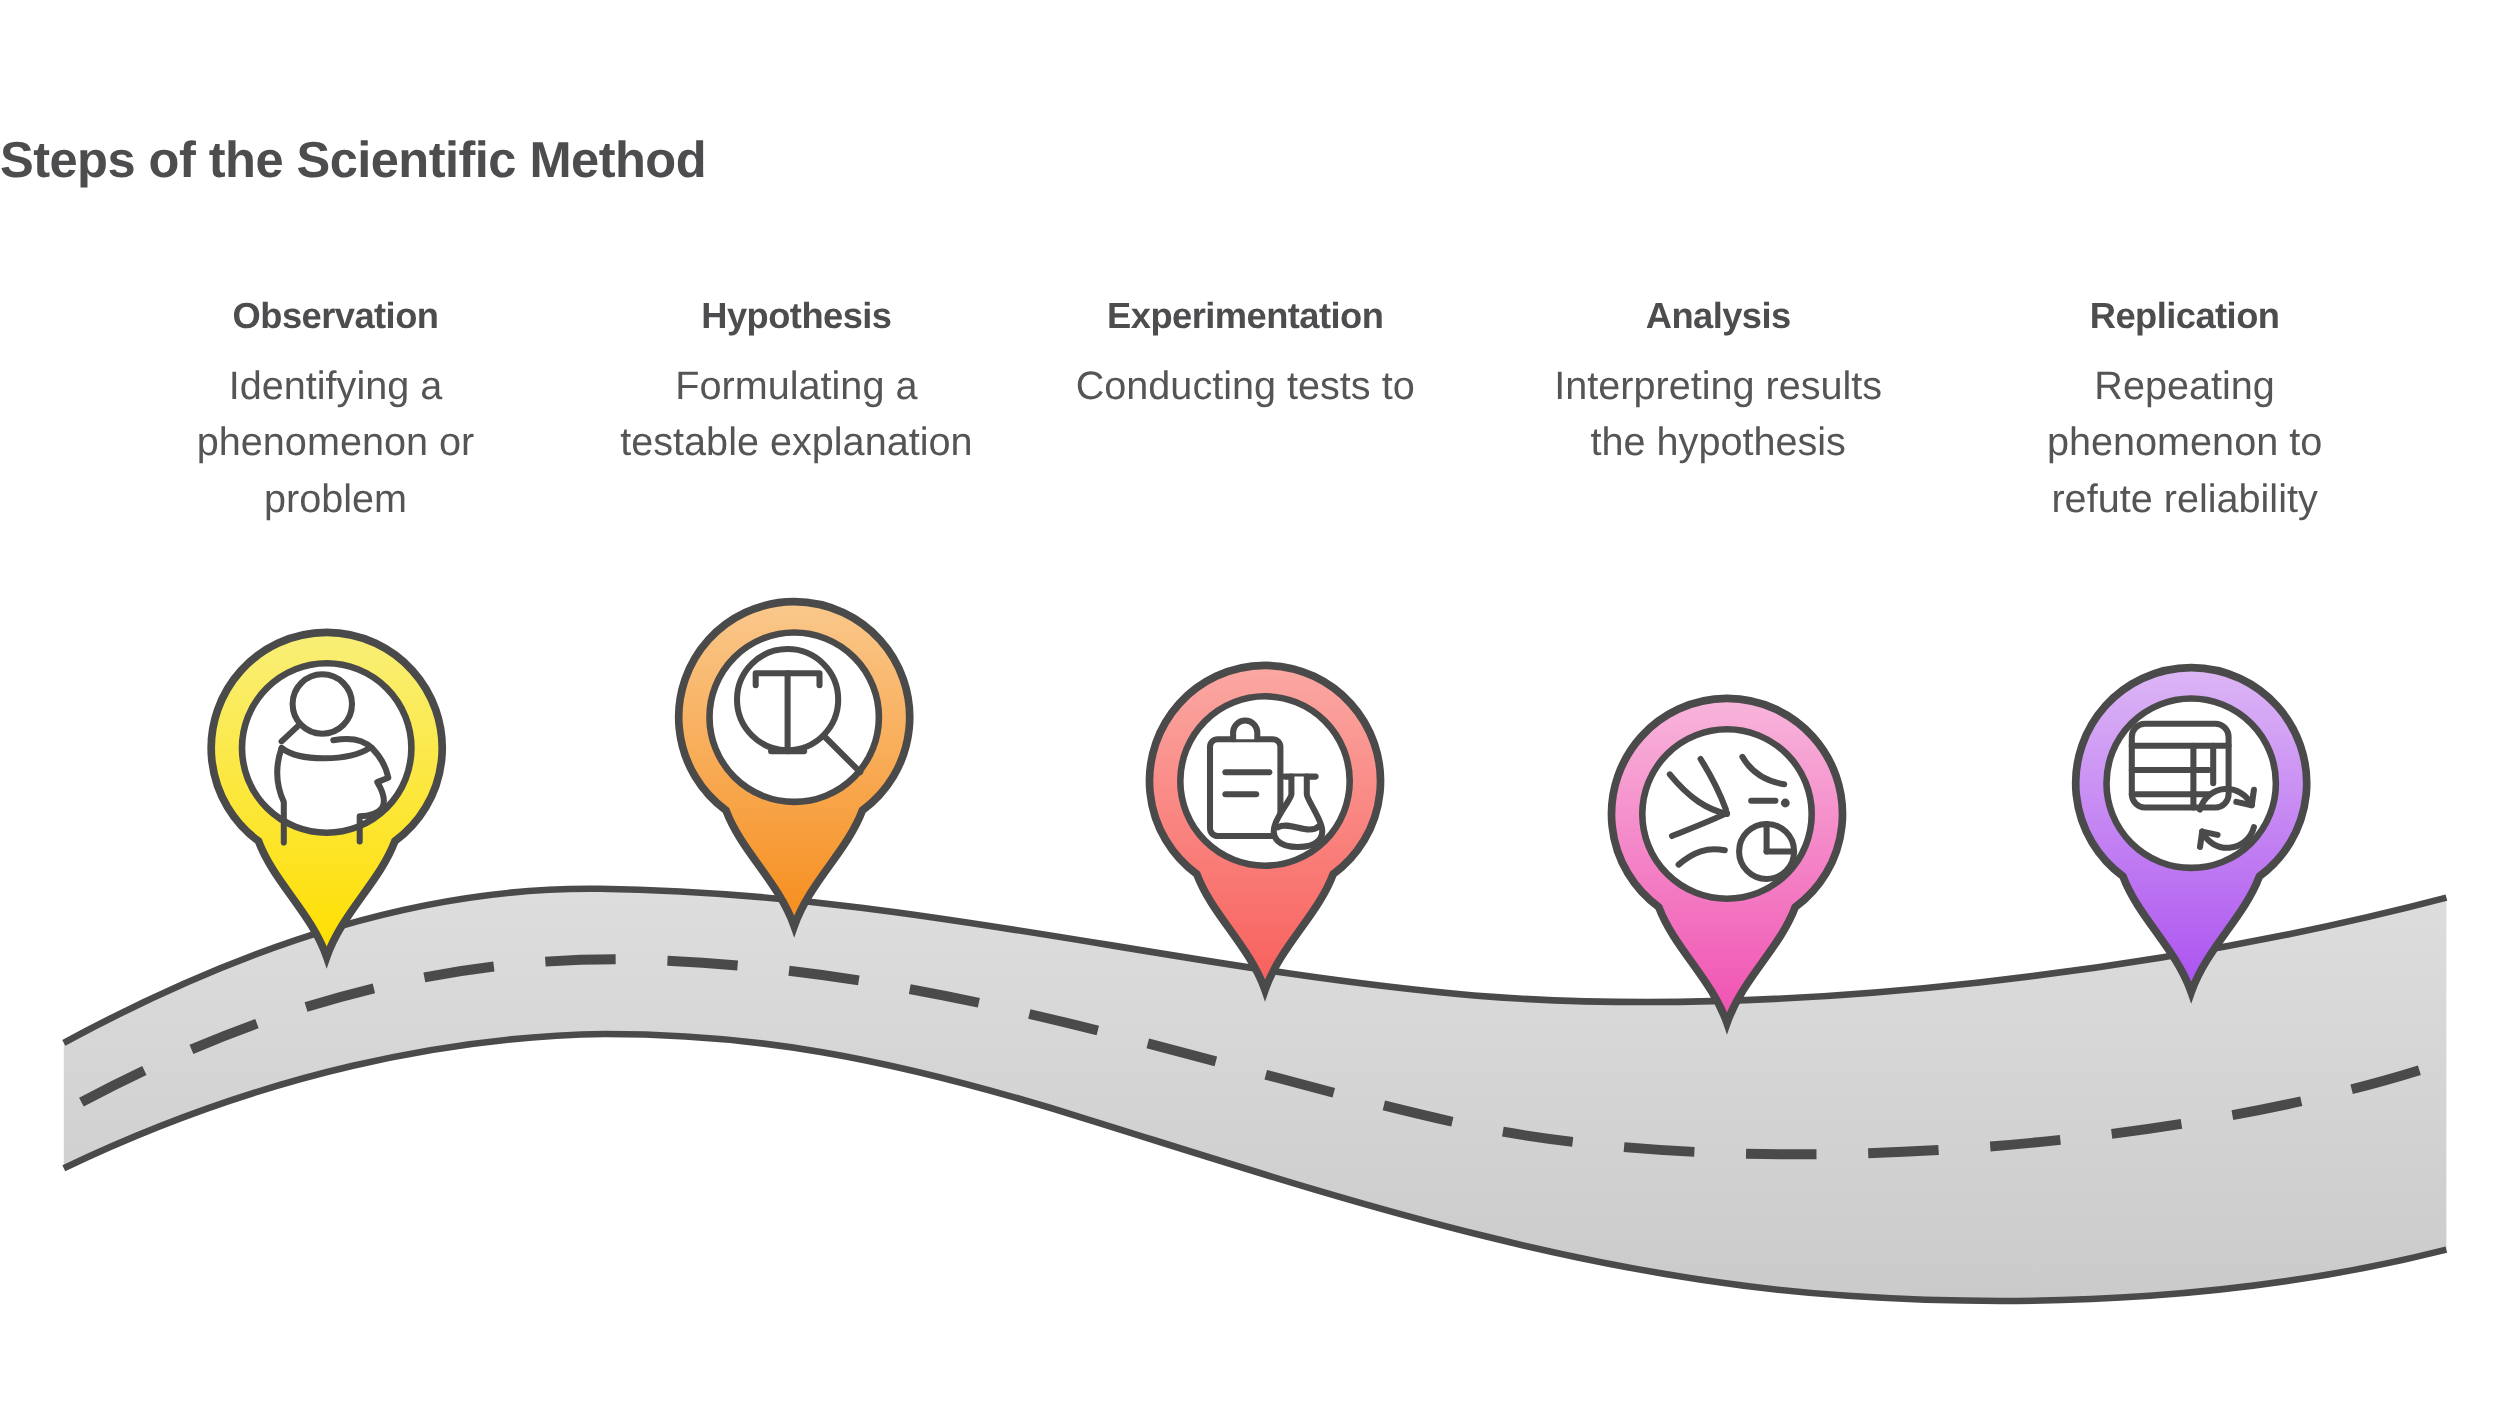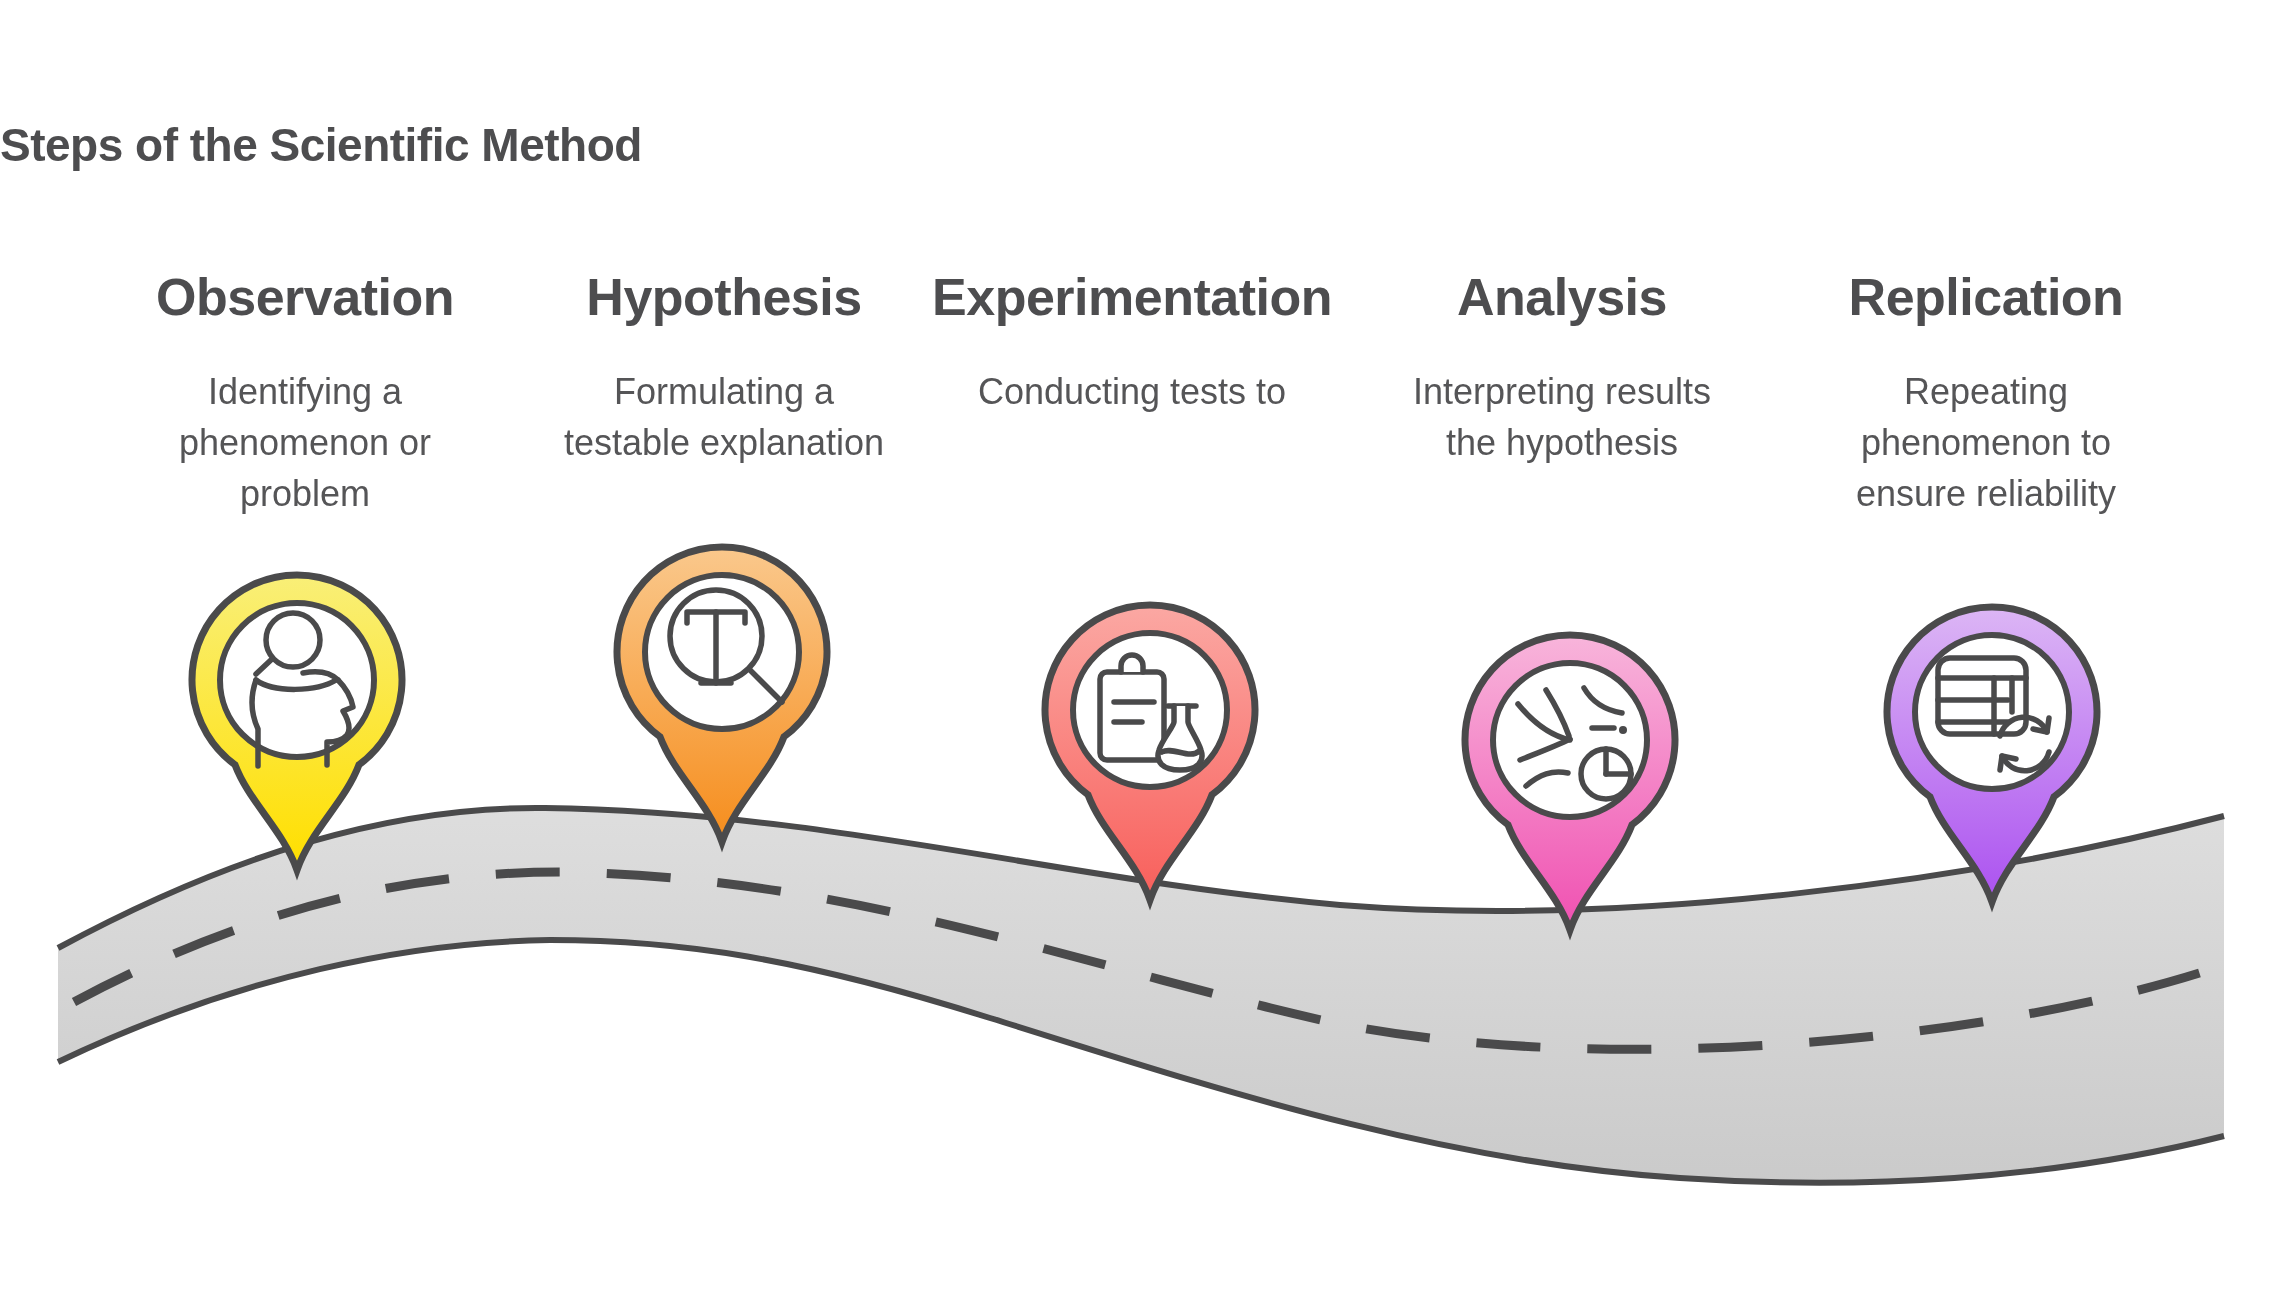--- a/index.html
+++ b/index.html
@@ -19,23 +19,23 @@
     position:absolute;top:118px;left:0;width:2285px;
     text-align:left;
     font-size:46px;font-weight:700;letter-spacing:-0.5px;
     color:var(--text-heading);
   }
   .step-label{
     position:absolute;top:268px;width:480px;
     text-align:center;
   }
   .step-heading{
-    font-size:52px;font-weight:700;letter-spacing:-0.5px;
+    font-size:33px;font-weight:700;letter-spacing:-0.5px;
     line-height:1.15;color:var(--text-heading);
-    margin:0 0 38px 0;
+    margin:0 0 19px 0;
   }
   .step-desc{
     font-size:36px;font-weight:400;color:var(--text-body);
     line-height:1.42;
   }
   .scene{position:absolute;top:0;left:0;}
   .road-edge{fill:none;stroke:var(--outline);stroke-width:6;}
   .road-centerline{fill:none;stroke:var(--outline);stroke-width:9;stroke-dasharray:64 47;}
   .pin-body{stroke:var(--outline);stroke-width:7;}
   .pin-inner{fill:#ffffff;stroke:var(--outline);stroke-width:6;}
@@ -78,21 +78,21 @@
     <div class="step-desc">
       <div>Interpreting results</div>
       <div>the hypothesis</div>
     </div>
   </div>
   <div class="step-label" style="left:1746px">
     <div class="step-heading">Replication</div>
     <div class="step-desc">
       <div>Repeating</div>
       <div>phenomenon to</div>
-      <div>ensure reliability</div>
+      <div>refute reliability</div>
     </div>
   </div>
 
   <svg class="scene" width="2285" height="1295" viewBox="0 0 2285 1295">
     <defs>
       <linearGradient id="roadGrad" gradientUnits="userSpaceOnUse" x1="0" y1="800" x2="0" y2="1190">
         <stop offset="0" stop-color="#dedede"></stop>
         <stop offset="1" stop-color="#cacaca"></stop>
       </linearGradient>
       <linearGradient id="grad-0" gradientUnits="userSpaceOnUse" x1="0" y1="-105" x2="0" y2="185">

